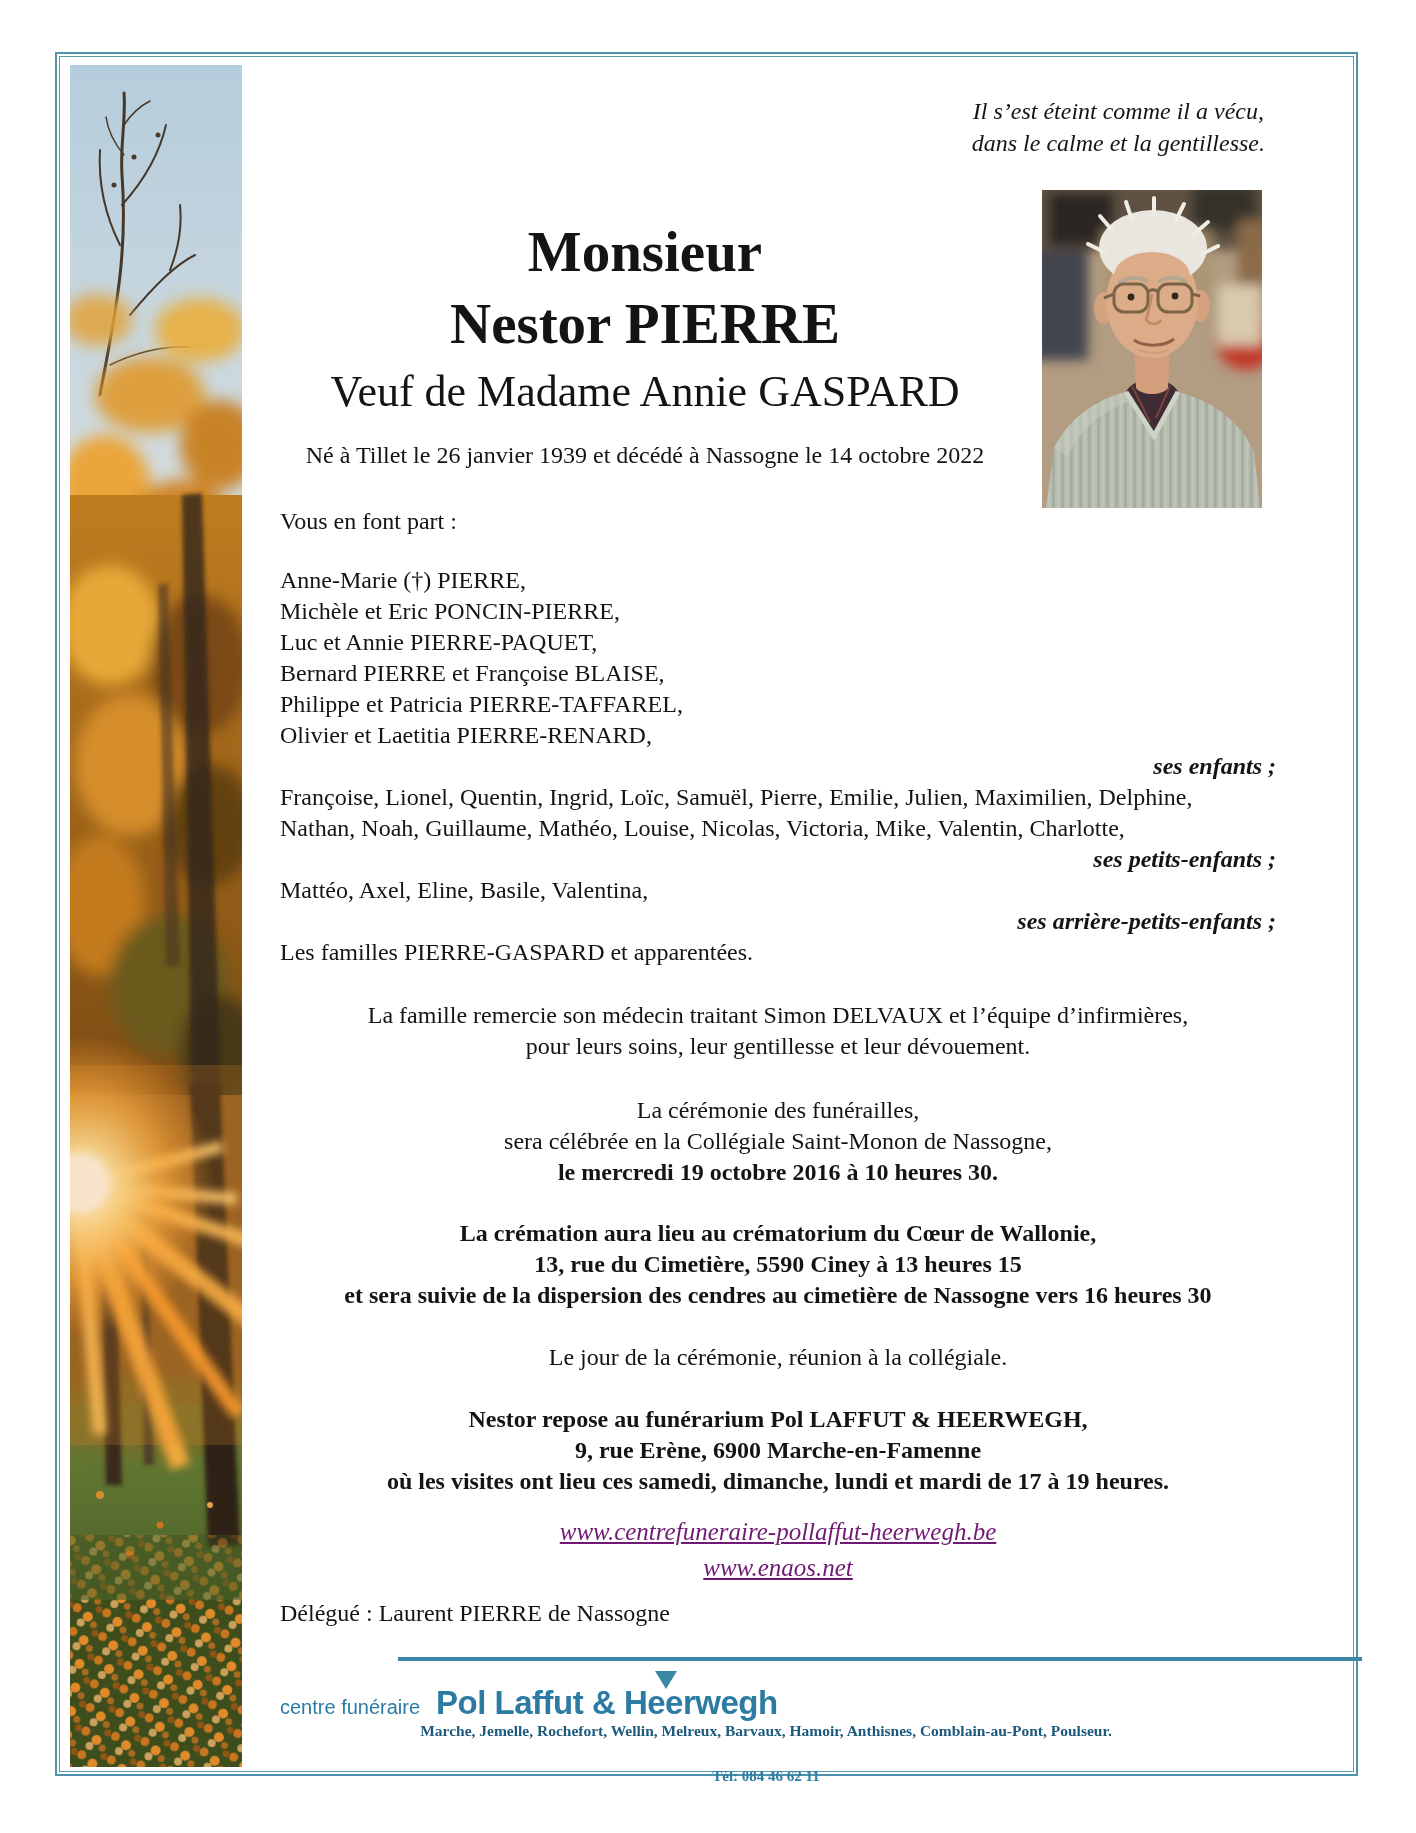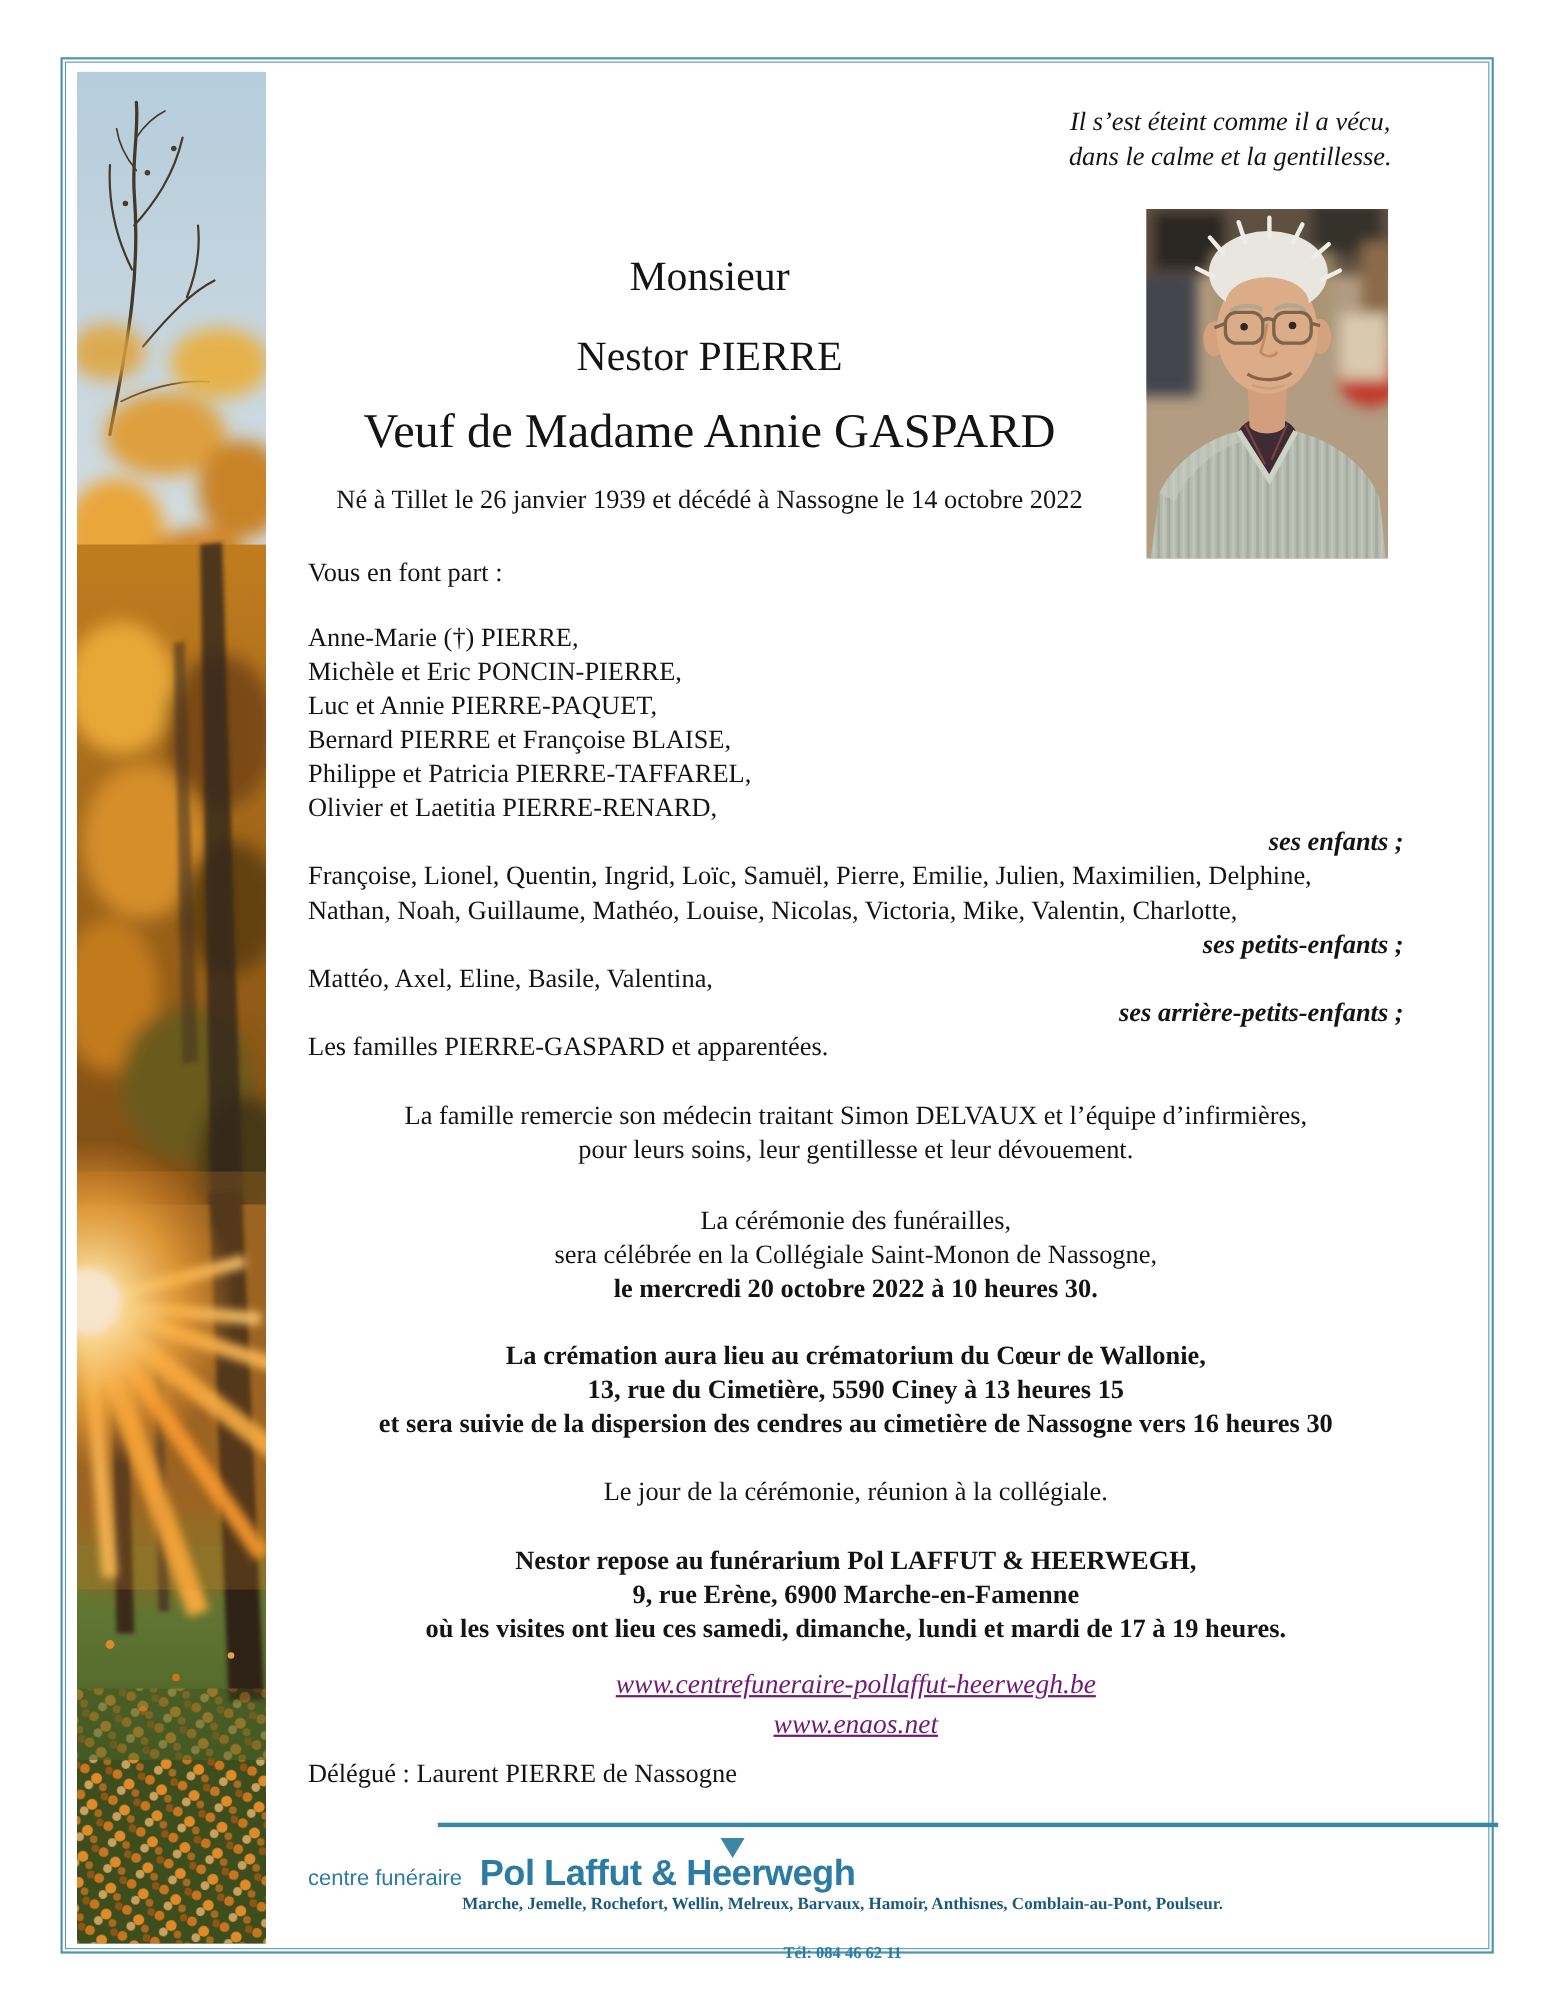--- a/index.html
+++ b/index.html
@@ -13,21 +13,21 @@
   .photo-strip{position:absolute;left:70px;top:65px;width:172px;height:1702px;overflow:hidden;}
   .photo-strip svg{display:block;width:100%;height:100%;}
   
   .portrait{position:absolute;left:1042px;top:190px;width:220px;height:318px;overflow:hidden;}
   .portrait svg{display:block;width:100%;height:100%;}
 
   .epitaph{position:absolute;top:95px;right:151px;text-align:center;
            font-style:italic;font-size:24px;line-height:32px;}
 
   .heading{position:absolute;left:280px;top:216px;width:730px;text-align:center;}
-  .salutation,.deceased-name{font-size:38px;font-weight:normal;line-height:72px;}
+  .salutation,.deceased-name{font-size:57px;font-weight:bold;line-height:72px;}
   .relation{font-size:44px;line-height:64px;}
   .life-dates{font-size:24px;line-height:31px;margin-top:16px;}
 
   .block{position:absolute;left:280px;width:996px;font-size:24px;line-height:31px;}
   .family{top:506px;}
   .family .gap{height:28px;}
   .right-label{text-align:right;font-weight:bold;font-style:italic;}
   .centered{text-align:center;}
   .boldline{font-weight:bold;}
   .thanks{top:1000px;}
@@ -268,21 +268,21 @@
   </div>
 
   <div class="block thanks centered">
     <div>La famille remercie son médecin traitant Simon DELVAUX et l’équipe d’infirmières,</div>
     <div>pour leurs soins, leur gentillesse et leur dévouement.</div>
   </div>
 
   <div class="block ceremony centered">
     <div>La cérémonie des funérailles,</div>
     <div>sera célébrée en la Collégiale Saint-Monon de Nassogne,</div>
-    <div class="boldline">le mercredi 20 octobre 2022 à 10 heures 30.</div>
+    <div class="boldline">le mercredi 19 octobre 2016 à 10 heures 30.</div>
   </div>
 
   <div class="block cremation centered boldline">
     <div>La crémation aura lieu au crématorium du Cœur de Wallonie,</div>
     <div>13, rue du Cimetière, 5590 Ciney à 13 heures 15</div>
     <div>et sera suivie de la dispersion des cendres au cimetière de Nassogne vers 16 heures 30</div>
   </div>
 
   <div class="block gathering centered">
     <div>Le jour de la cérémonie, réunion à la collégiale.</div>

